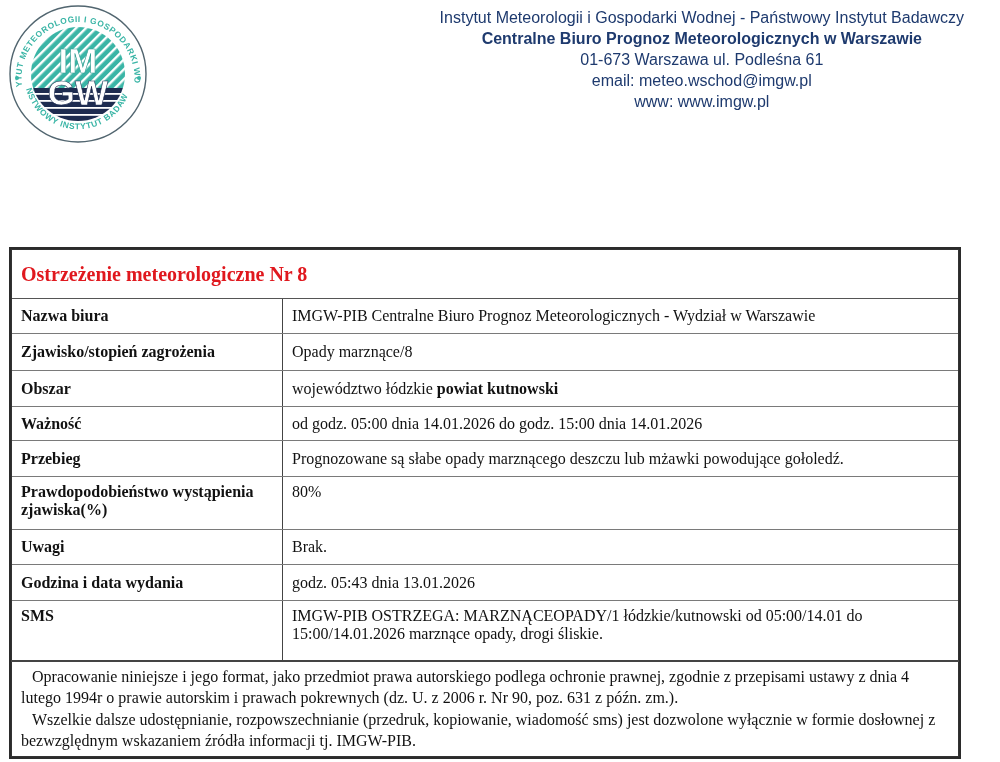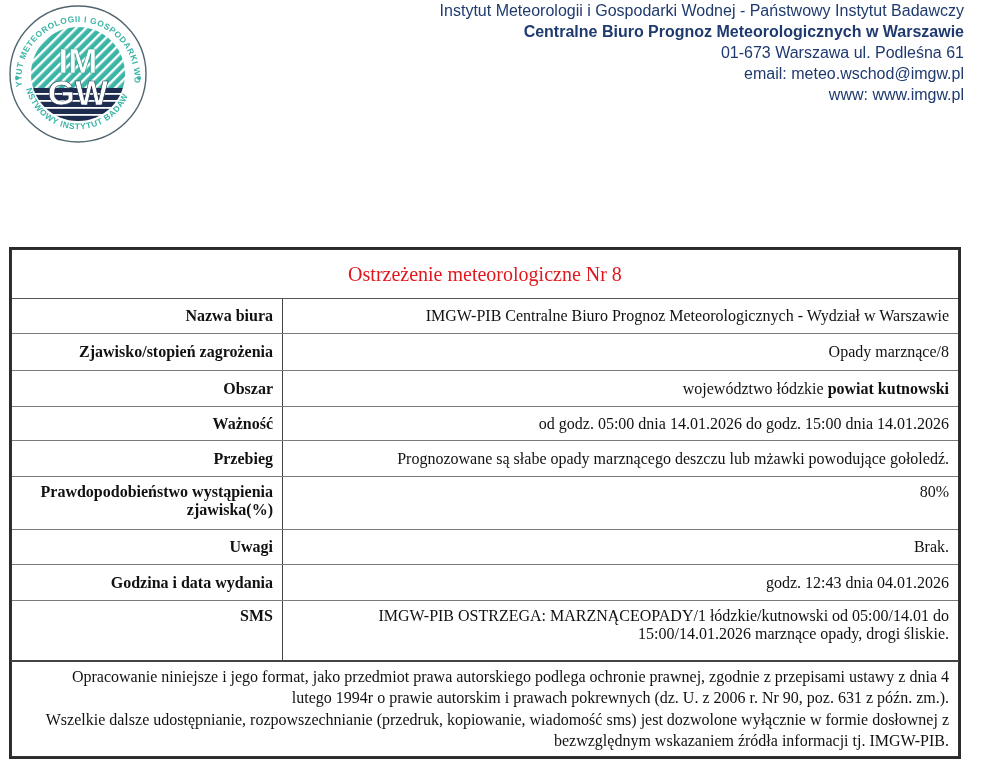--- a/index.html
+++ b/index.html
@@ -1,33 +1,33 @@
 <!DOCTYPE html>
 <html><head>
 <meta charset="utf-8">
 <style>
   html,body{margin:0;padding:0;background:#ffffff;}
   .page{position:relative;width:1000px;height:762px;background:#ffffff;overflow:hidden;
         font-family:"Liberation Serif", serif;color:#111;}
 
   
   .logo-wrap{position:absolute;left:8px;top:4px;width:140px;height:140px;}
-  .header-text{position:absolute;top:0;right:36px;text-align:right;
+  .header-text{position:absolute;top:7px;right:36px;text-align:center;
                font-family:"Liberation Sans", sans-serif;font-size:16px;line-height:21px;
                color:#1e3a6e;}
   .header-text .bold{font-weight:bold;}
 
   
   .doc{position:absolute;left:10px;top:248px;width:950px;border-collapse:collapse;
        font-size:16px;}
-  .doc td{border:1.6px solid #7a7a7a;padding:4px 9px;vertical-align:middle;background:#fff;text-align:right;}
+  .doc td{border:1.6px solid #7a7a7a;padding:4px 9px;vertical-align:middle;background:#fff;}
   .doc{border:2px solid #333;}
   .doc td.lbl{width:252px;font-weight:bold;border-right:1.4px solid #444;}
-  .doc tr.title-row td{border-bottom:1.6px solid #555;text-align:center;height:40px;
-       color:#e0181e;font-weight:normal;font-size:20px;}
+  .doc tr.title-row td{border-bottom:1.6px solid #555;text-align:left;height:40px;
+       color:#e0181e;font-weight:bold;font-size:20px;}
   .doc tr.vt td{vertical-align:top;padding-top:6px;}
   .outer{outline:2px solid #2b2b2b;outline-offset:-1px;}
   .footer-cell{font-size:16px;line-height:21.5px;padding:6px 10px 8px 10px;}
   .footer-cell p{margin:0;text-indent:11px;}
 
   svg text{font-family:"Liberation Sans", sans-serif;}
 </style>
 </head>
 <body>
 
@@ -112,21 +112,21 @@
       <td>80%</td>
     </tr>
 
     <tr style="height:35px;">
       <td class="lbl">Uwagi</td>
       <td>Brak.</td>
     </tr>
 
     <tr style="height:36px;">
       <td class="lbl">Godzina i data wydania</td>
-      <td>godz. 12:43 dnia 04.01.2026</td>
+      <td>godz. 05:43 dnia 13.01.2026</td>
     </tr>
 
     <tr class="vt" style="height:60px;">
       <td class="lbl">SMS</td>
       <td>IMGW-PIB OSTRZEGA: MARZNĄCEOPADY/1 łódzkie/kutnowski od 05:00/14.01 do 15:00/14.01.2026 marznące opady, drogi śliskie.</td>
     </tr>
 
     <tr style="height:92px;">
       <td colspan="2" class="footer-cell" style="border-top:2.2px solid #444;vertical-align:top;">
         <p>Opracowanie niniejsze i jego format, jako przedmiot prawa autorskiego podlega ochronie prawnej, zgodnie z przepisami ustawy z dnia 4 lutego 1994r o prawie autorskim i prawach pokrewnych (dz. U. z 2006 r. Nr 90, poz. 631 z późn.  zm.).</p>

